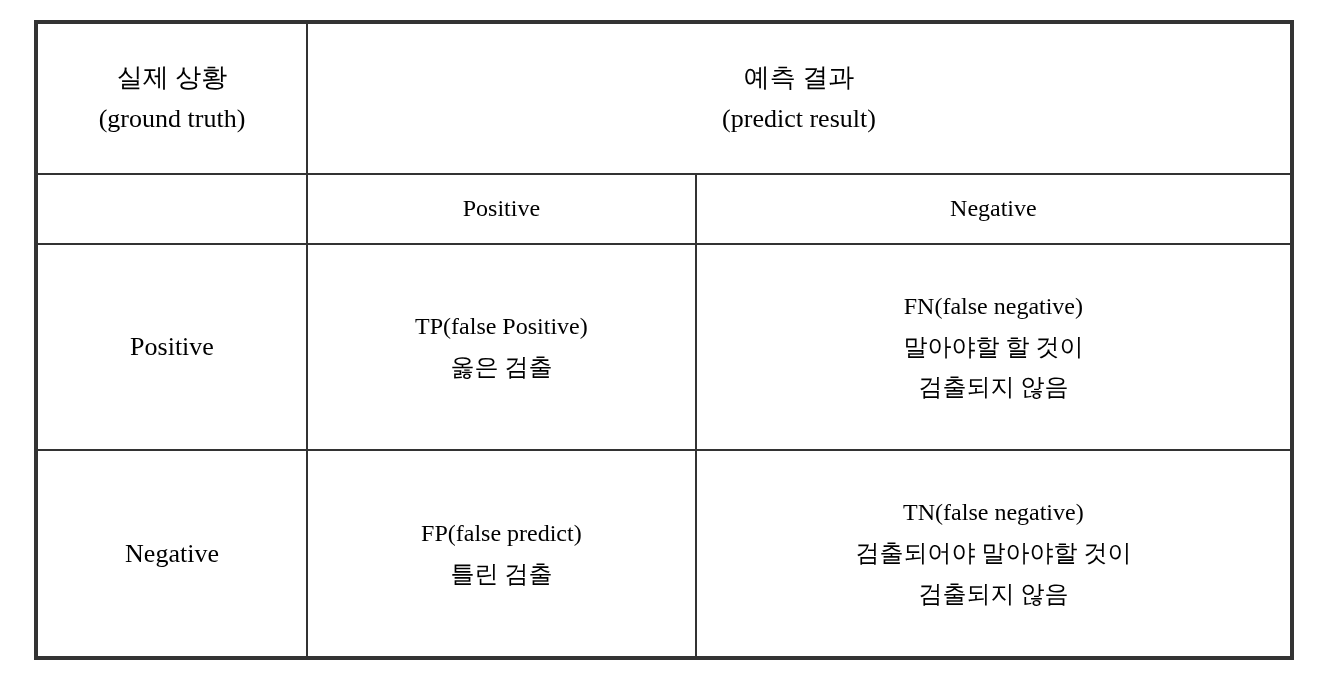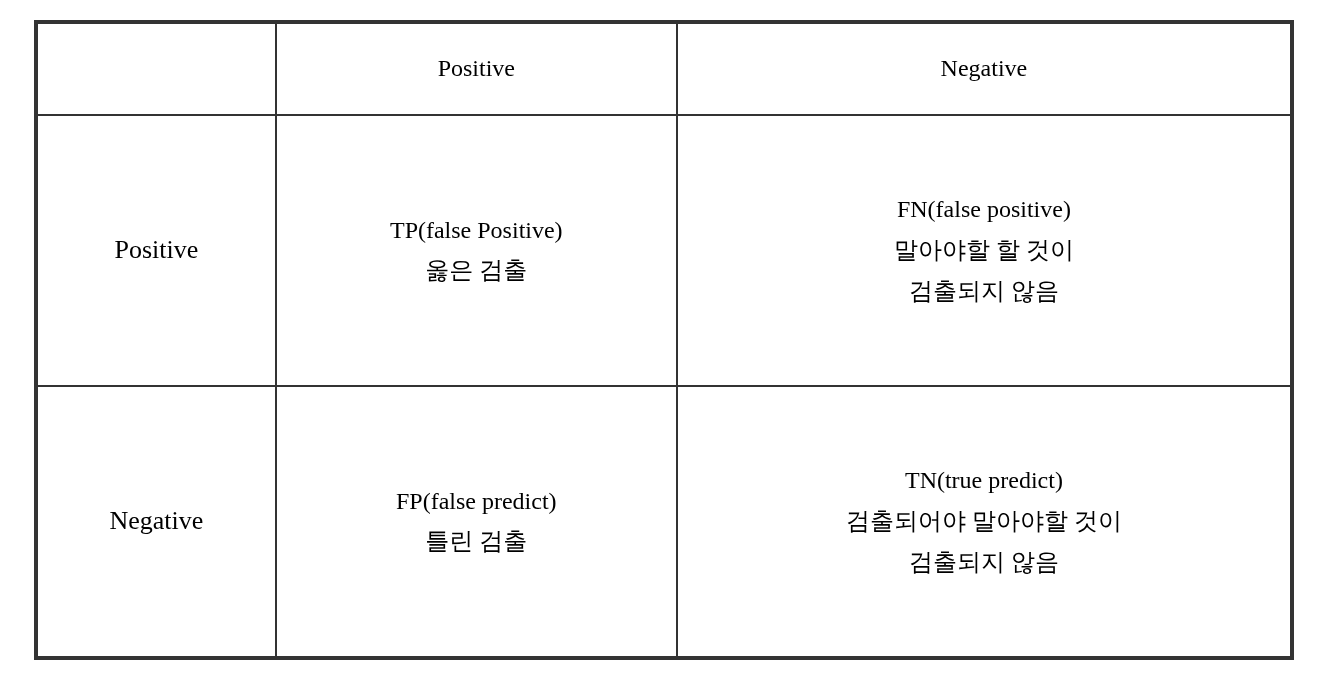--- a/index.html
+++ b/index.html
@@ -61,47 +61,57 @@
       line-height: 1.7;
     }
   </style>
 </head>
 <body>
 
 <div class="table-container">
   <table>
     <tbody>
 
+      <tr>
+        <td class="header-left">
+          <div>실제 상황</div>
+          <div>(ground truth)</div>
+        </td>
+        <td class="header-top" colspan="2">
+          <div>예측 결과</div>
+          <div>(predict result)</div>
+        </td>
+      </tr>
 
       <tr>
         <td></td>
         <td class="sub-header">Positive</td>
         <td class="sub-header">Negative</td>
       </tr>
 
       <tr>
         <td class="row-label">Positive</td>
         <td class="cell-content">
           <div>TP(false Positive)</div>
           <div>옳은 검출</div>
         </td>
         <td class="cell-content">
-          <div>FN(false positive)</div>
+          <div>FN(false negative)</div>
           <div>말아야할 할 것이</div>
           <div>검출되지 않음</div>
         </td>
       </tr>
 
       <tr>
         <td class="row-label">Negative</td>
         <td class="cell-content">
           <div>FP(false predict)</div>
           <div>틀린 검출</div>
         </td>
         <td class="cell-content">
-          <div>TN(true predict)</div>
+          <div>TN(false negative)</div>
           <div>검출되어야 말아야할 것이</div>
           <div>검출되지 않음</div>
         </td>
       </tr>
     </tbody>
   </table>
 </div>
 
 </body></html>

